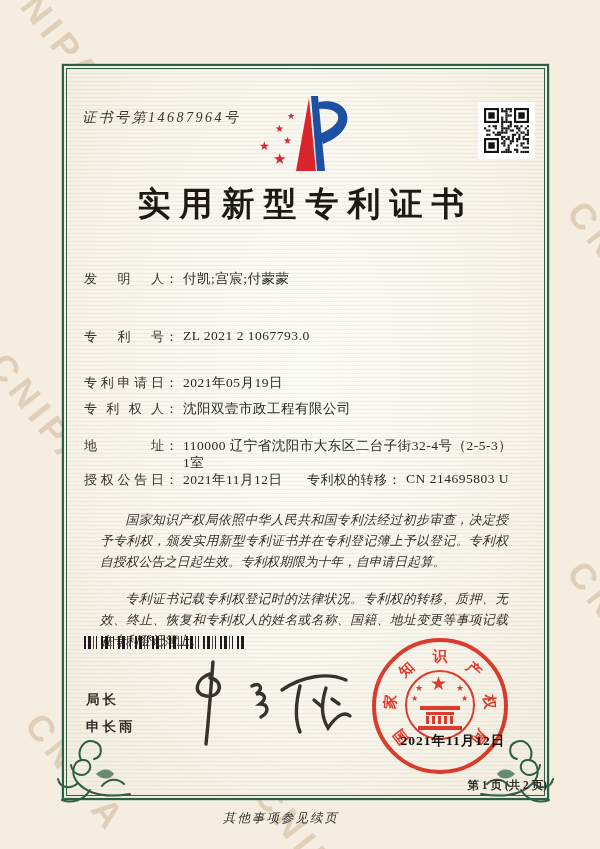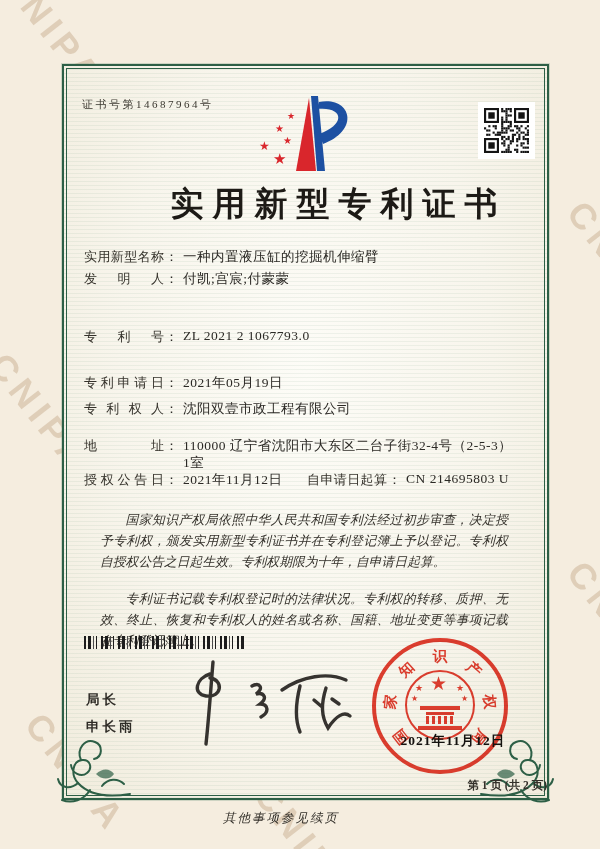--- a/index.html
+++ b/index.html
@@ -27,28 +27,28 @@
       radial-gradient(ellipse at 50% 42%, #fdfcf7 0%, #f8f5ec 55%, #f1ecdd 100%);
   }
   .frame-inner{
     position:absolute;inset:2px;border:1px solid #2d5f46;pointer-events:none;
   }
   .flourish{position:absolute;width:84px;height:84px;color:#2d5f46;}
   .flourish.bl{left:-14px;bottom:-14px;}
   .flourish.br{right:-14px;bottom:-14px;transform:scaleX(-1);}
   
   .cert-number{
-    position:absolute;left:18px;top:31px;font-size:11px;letter-spacing:2.5px;color:#3a372f;
+    position:absolute;left:18px;top:43px;font-size:14px;letter-spacing:2.5px;color:#3a372f;font-style:italic;
   }
   .logo{position:absolute;left:183px;top:26px;width:116px;height:92px;}
   .logo .star{position:absolute;color:#d9262c;line-height:1;font-family:"DejaVu Sans",sans-serif;}
   .qr{position:absolute;left:414px;top:36px;width:57px;height:57px;background:#fff;padding:6px;box-sizing:border-box;}
   .title{
     position:absolute;left:0;top:116px;width:100%;text-align:center;
-    font-size:33px;font-weight:700;letter-spacing:9px;color:#1d1a16;padding-left:33px;
+    font-size:33px;font-weight:700;letter-spacing:9px;color:#1d1a16;
   }
   
   .field-row{position:absolute;left:20px;font-size:13px;white-space:nowrap;}
   .f-label{display:inline-block;width:80px;text-align:justify;text-align-last:justify;vertical-align:top;color:#35322b;}
   .f-colon{display:inline-block;margin:0 5px 0 1px;vertical-align:top;}
   .f-value{display:inline-block;font-size:13.5px;color:#2b2925;vertical-align:top;letter-spacing:0.5px;}
   .f-value.wrap{white-space:normal;max-width:332px;line-height:17px;}
   .field-row.pair .second{position:absolute;left:223px;top:0;}
   
   .legal{
@@ -276,42 +276,39 @@
         <rect x="32.14285714285714" y="2.142857142857143" width="10.714285714285714" height="10.714285714285714" fill="#ffffff"></rect>
         <rect x="34.285714285714285" y="4.285714285714286" width="6.428571428571429" height="6.428571428571429" fill="#141414"></rect>
         <rect x="0" y="30" width="15" height="15" fill="#141414"></rect>
         <rect x="2.142857142857143" y="32.14285714285714" width="10.714285714285714" height="10.714285714285714" fill="#ffffff"></rect>
         <rect x="4.285714285714286" y="34.285714285714285" width="6.428571428571429" height="6.428571428571429" fill="#141414"></rect>
       </svg>
   </div>
 
   <div class="title">实用新型专利证书</div>
 
-  <div class="field-row" style="top:182px;">
-    <span class="f-label">实用新型名称</span><span class="f-colon">：</span><span class="f-value">一种内置液压缸的挖掘机伸缩臂</span>
-  </div>
   <div class="field-row" style="top:204px;">
     <span class="f-label">发明人</span><span class="f-colon">：</span><span class="f-value">付凯;宫宸;付蒙蒙</span>
   </div>
   <div class="field-row" style="top:262px;">
     <span class="f-label">专利号</span><span class="f-colon">：</span><span class="f-value">ZL 2021 2 1067793.0</span>
   </div>
   <div class="field-row" style="top:302px;margin-top:6px;">
     <span class="f-label">专利申请日</span><span class="f-colon">：</span><span class="f-value">2021年05月19日</span>
   </div>
   <div class="field-row" style="top:334px;">
     <span class="f-label">专利权人</span><span class="f-colon">：</span><span class="f-value">沈阳双壹市政工程有限公司</span>
   </div>
   <div class="field-row" style="top:371px;">
     <span class="f-label">地址</span><span class="f-colon">：</span><span class="f-value wrap">110000  辽宁省沈阳市大东区二台子街32-4号（2-5-3）1室</span>
   </div>
   <div class="field-row pair" style="top:405px;">
     <span class="f-label">授权公告日</span><span class="f-colon">：</span><span class="f-value">2021年11月12日</span>
     <span class="second">
-      <span class="f-label">自申请日起算</span><span class="f-colon">：</span><span class="f-value">CN 214695803 U</span>
+      <span class="f-label">专利权的转移</span><span class="f-colon">：</span><span class="f-value">CN 214695803 U</span>
     </span>
   </div>
 
   <div class="legal">
     <p>国家知识产权局依照中华人民共和国专利法经过初步审查，决定授予专利权，颁发实用新型专利证书并在专利登记簿上予以登记。专利权自授权公告之日起生效。专利权期限为十年，自申请日起算。</p>
     <p>专利证书记载专利权登记时的法律状况。专利权的转移、质押、无效、终止、恢复和专利权人的姓名或名称、国籍、地址变更等事项记载在专利登记簿上。</p>
   </div>
 
   <div class="barcode"></div>
 

